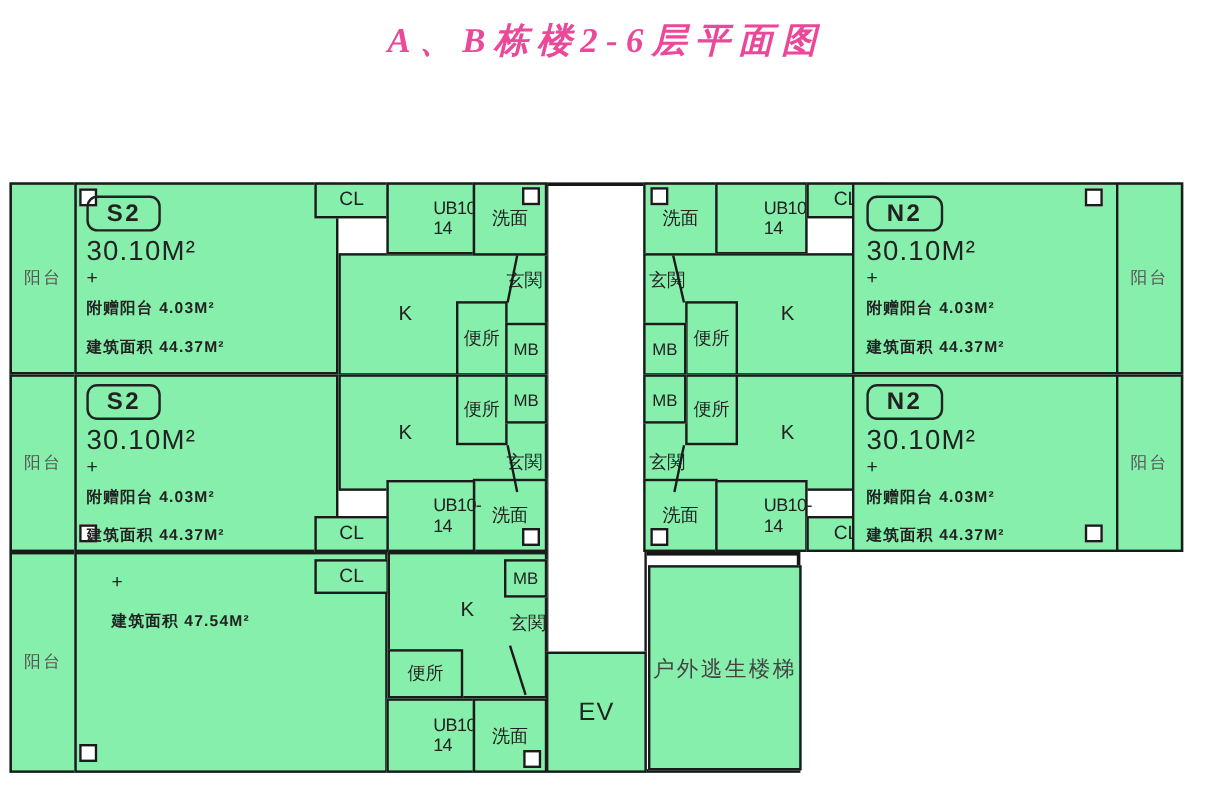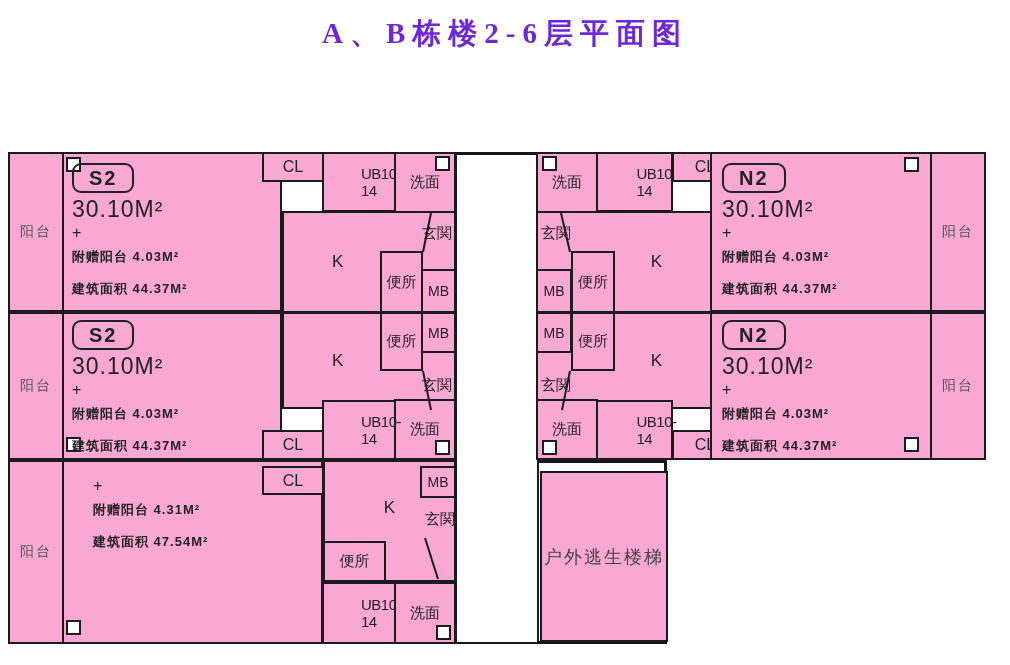--- a/index.html
+++ b/index.html
@@ -1,24 +1,24 @@
 <!DOCTYPE html>
 <html><head>
 <meta charset="utf-8">
 <style>
   html,body{margin:0;padding:0;background:#ffffff;}
   #page{position:relative;width:1010px;height:665px;background:#fff;overflow:hidden;
         font-family:"Liberation Sans",sans-serif;color:#222;}
   #title{position:absolute;left:0;top:14px;width:100%;text-align:center;
          font-family:"Liberation Serif",serif;font-weight:bold;font-size:29px;
-         letter-spacing:7px;color:#6d28d9;}
+         letter-spacing:7px;color:#ec4899;font-style:italic;}
   .shell{position:absolute;border:3px solid #161616;background:#fff;box-sizing:border-box;}
   .corr{position:absolute;background:#fff;border-left:2px solid #1b1b1b;
         border-right:2px solid #1b1b1b;box-sizing:border-box;}
-  .room{position:absolute;border:2px solid #1b1b1b;background:#f9a8d4;box-sizing:border-box;
+  .room{position:absolute;border:2px solid #1b1b1b;background:#86efac;box-sizing:border-box;
         display:flex;align-items:center;justify-content:center;font-size:15px;color:#222;}
   .bal{color:#555;font-size:14px;letter-spacing:2px;}
   .cl{font-size:16px;}
   .ub{font-size:15px;letter-spacing:-0.5px;padding-left:44px;}
   .k{font-size:17px;}
   .ev{font-size:21px;letter-spacing:1px;}
   .esc{font-size:18px;letter-spacing:2px;color:#444;}
   .lbl{position:absolute;display:flex;align-items:center;justify-content:center;
        font-size:15px;color:#222;background:transparent;}
   .sq{position:absolute;width:15px;height:15px;border:2px solid #1b1b1b;
@@ -84,20 +84,21 @@
 
   <div class="room bal" style="left:8px;top:460px;width:56px;height:184px;">阳台</div>
   <div class="room" style="left:62px;top:460px;width:261px;height:184px;"></div>
   <div class="room cl" style="left:262px;top:466px;width:62px;height:29px;">CL</div>
   <div class="room k" style="left:323px;top:460px;width:133px;height:122px;padding-bottom:26px;">K</div>
   <div class="room" style="left:420px;top:466px;width:36px;height:32px;font-size:14px;">MB</div>
   <div class="lbl" style="left:420px;top:508px;width:40px;height:22px;">玄関</div>
   <div class="room" style="left:323px;top:541px;width:63px;height:41px;">便所</div>
   <div class="room ub" style="left:322px;top:582px;width:74px;height:62px;">UB10-14</div>
   <div class="room" style="left:394px;top:582px;width:62px;height:62px;">洗面</div>
+  <div class="room ev" style="left:455px;top:543px;width:84px;height:101px;">EV</div>
   <div class="room esc" style="left:540px;top:471px;width:128px;height:171px;">户外逃生楼梯</div>
 
   <div class="sq" style="left:66px;top:157px;"></div>
   <div class="sq" style="left:435px;top:156px;"></div>
   <div class="sq" style="left:542px;top:156px;"></div>
   <div class="sq" style="left:904px;top:157px;"></div>
   <div class="sq" style="left:66px;top:437px;"></div>
   <div class="sq" style="left:435px;top:440px;"></div>
   <div class="sq" style="left:542px;top:440px;"></div>
   <div class="sq" style="left:904px;top:437px;"></div>
@@ -135,16 +136,15 @@
   </div>
   <div class="uinfo" style="left:722px;top:320px;width:200px;">
     <div><span class="badge">N2</span></div>
     <div class="area">30.10M²</div>
     <div class="plus">+</div>
     <div class="bonus">附赠阳台 4.03M²</div>
     <div class="total">建筑面积 44.37M²</div>
   </div>
   <div class="uinfo" style="left:93px;top:476px;width:200px;">
     <div class="plus">+</div>
-    <div class="bonus">附赠阳台 4.31M²</div>
     <div class="total">建筑面积 47.54M²</div>
   </div>
 </div>
 
 </body></html>

